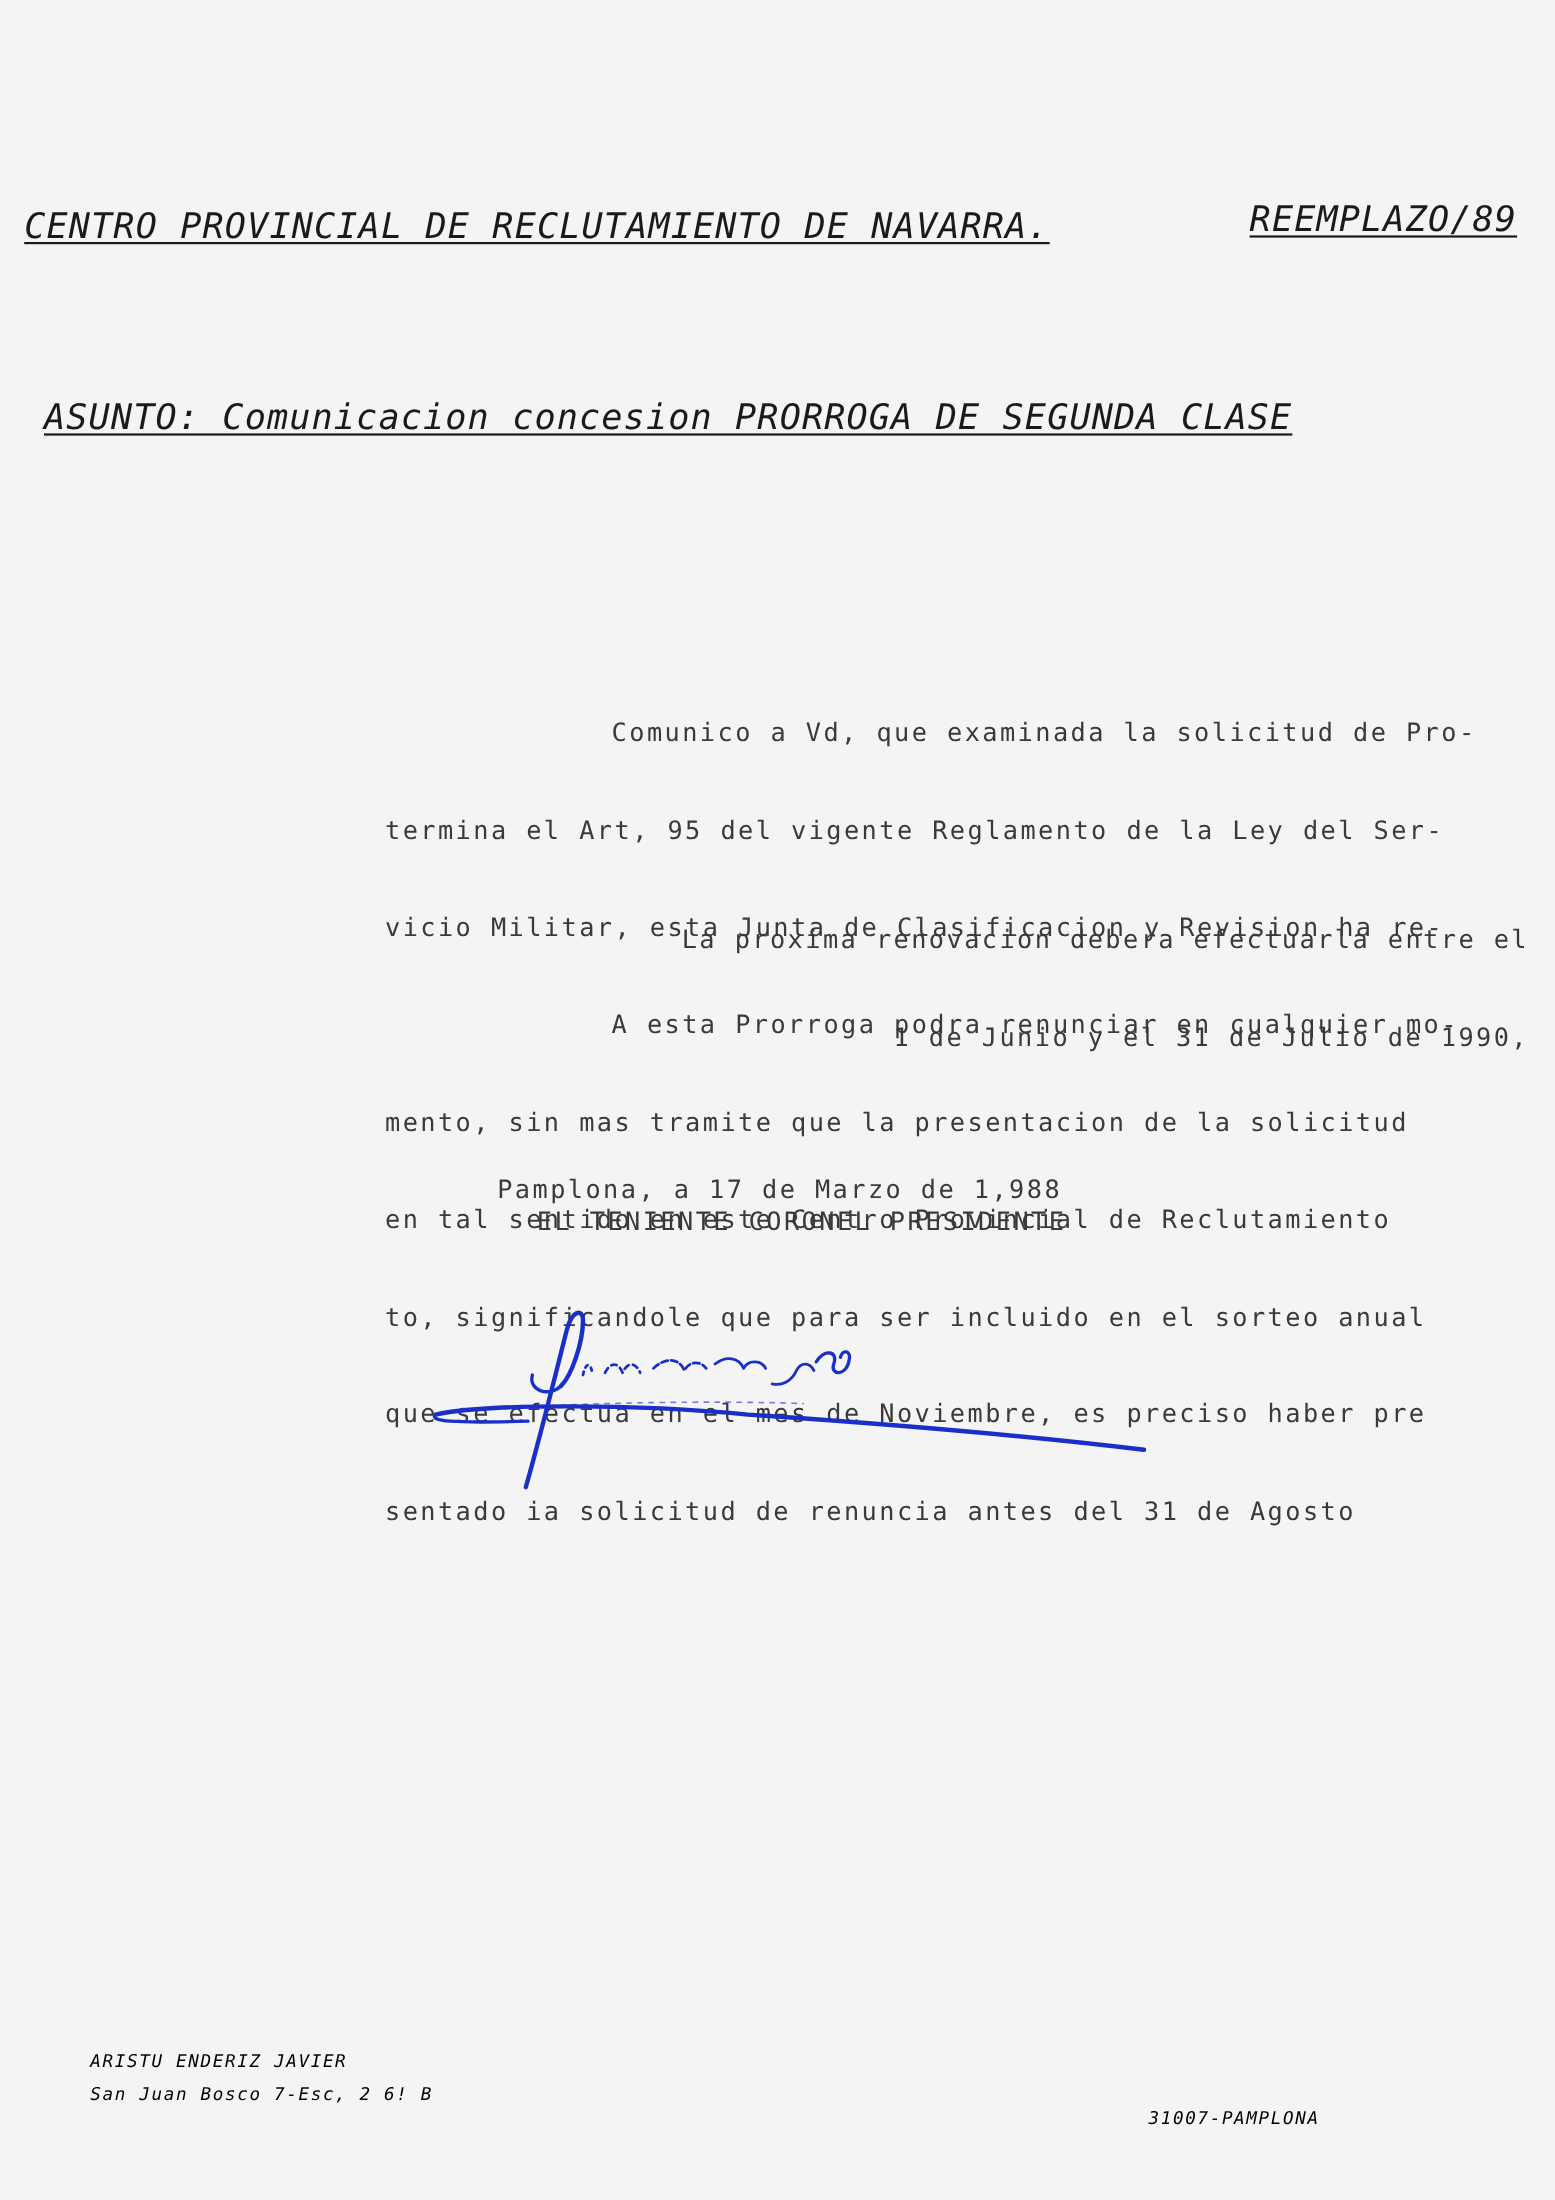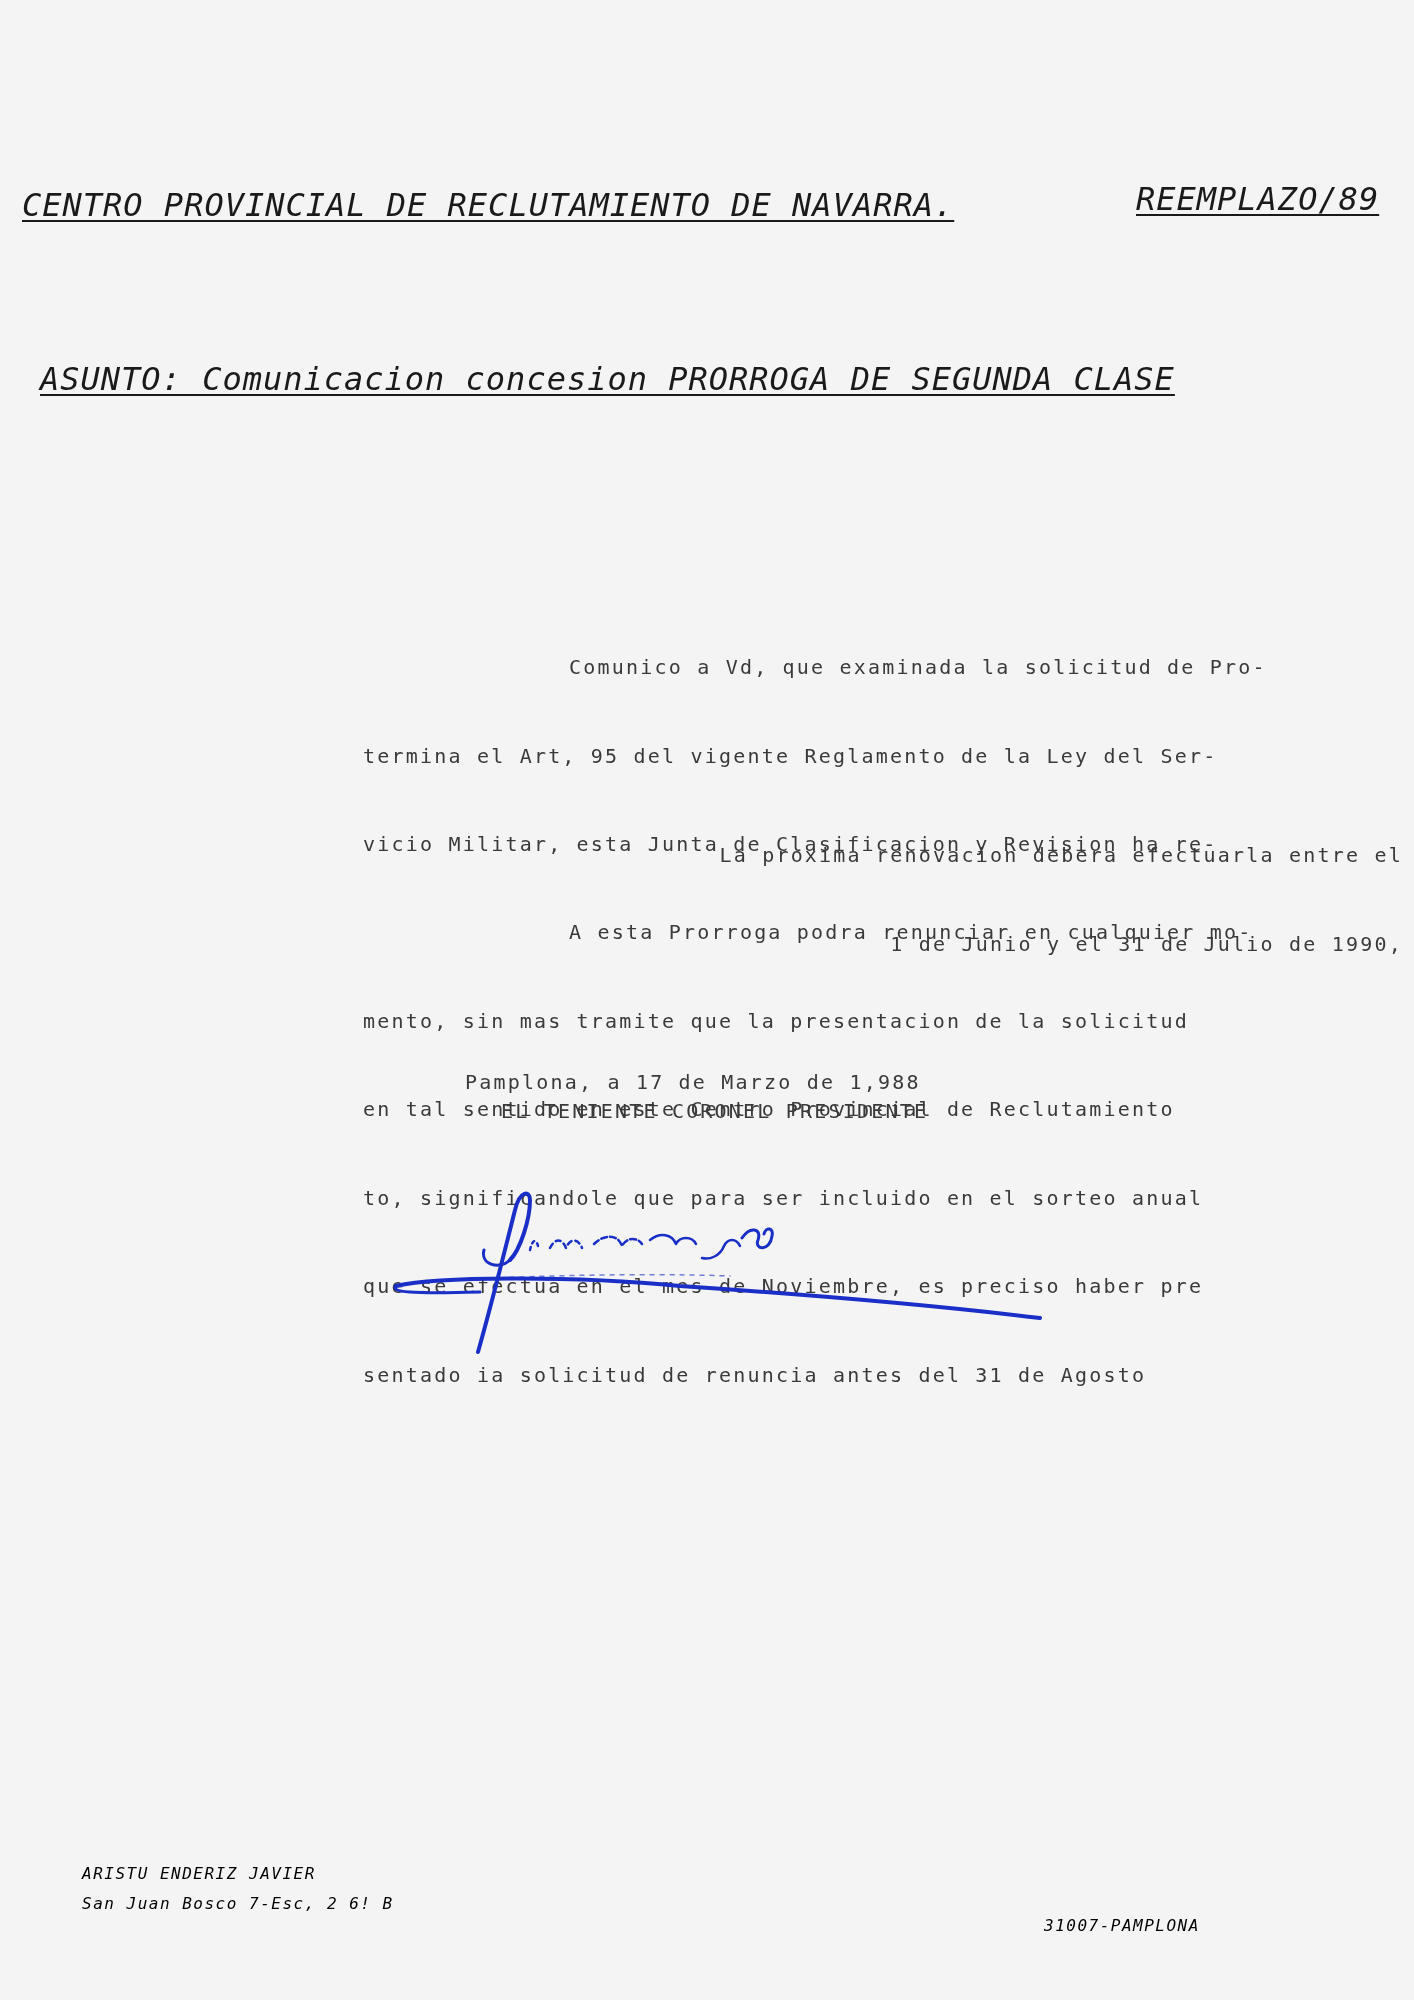--- a/index.html
+++ b/index.html
@@ -27,26 +27,25 @@
       text-decoration-thickness: 2px;
       color: #1a1a1a;
     }
     #org-title { left: 22px; top: 186px; }
     #reemplazo { left: 1136px; top: 180px; }
     #asunto { left: 40px; top: 360px; }
 
     
     .body-text {
       font-family: "DejaVu Sans Mono", monospace;
-      font-size: 20px;
+      font-size: 23px;
       line-height: 29.5px;
       color: #3a3a3a;
       letter-spacing: 2.2px;
       font-weight: normal;
-      margin-left: 13px;
     }
     .paragraph { left: 350px; width: 1040px; }
     #para-1 { top: 594px; }
     #para-2 { top: 782px; text-align: right; }
     #para-3 { top: 859px; }
     .line { display: block; height: 29.5px; }
     .indent { padding-left: 206px; }
 
     #sign-place { left: 452px; top: 1068px; }
     #sign-title { left: 488px; top: 1097px; }

